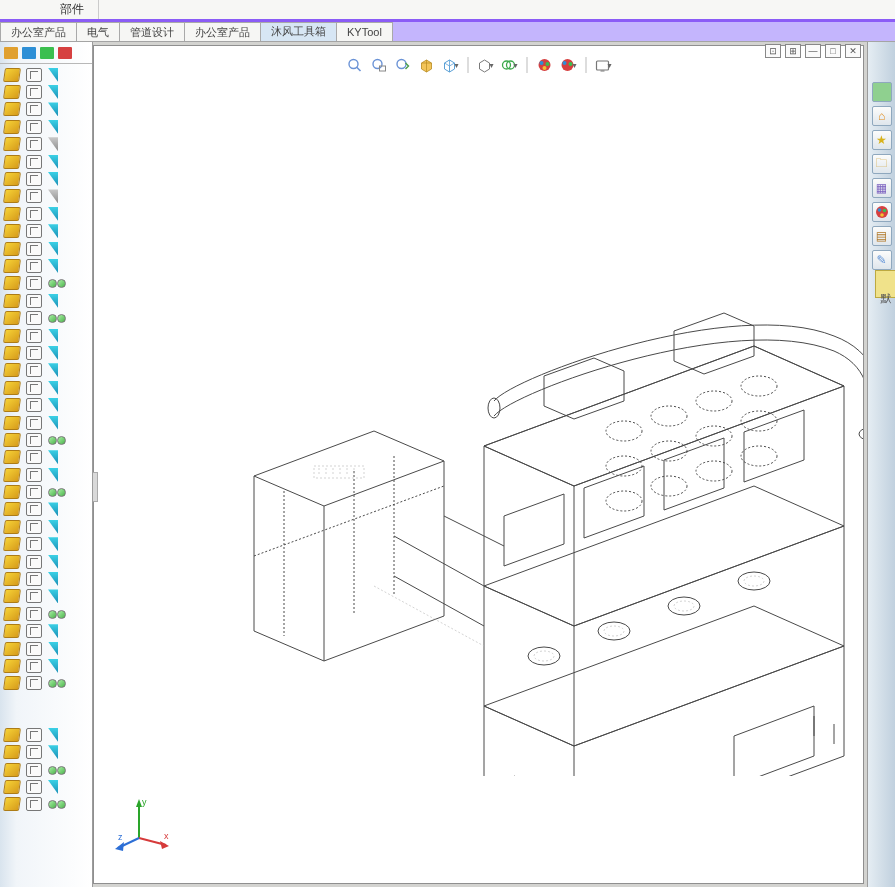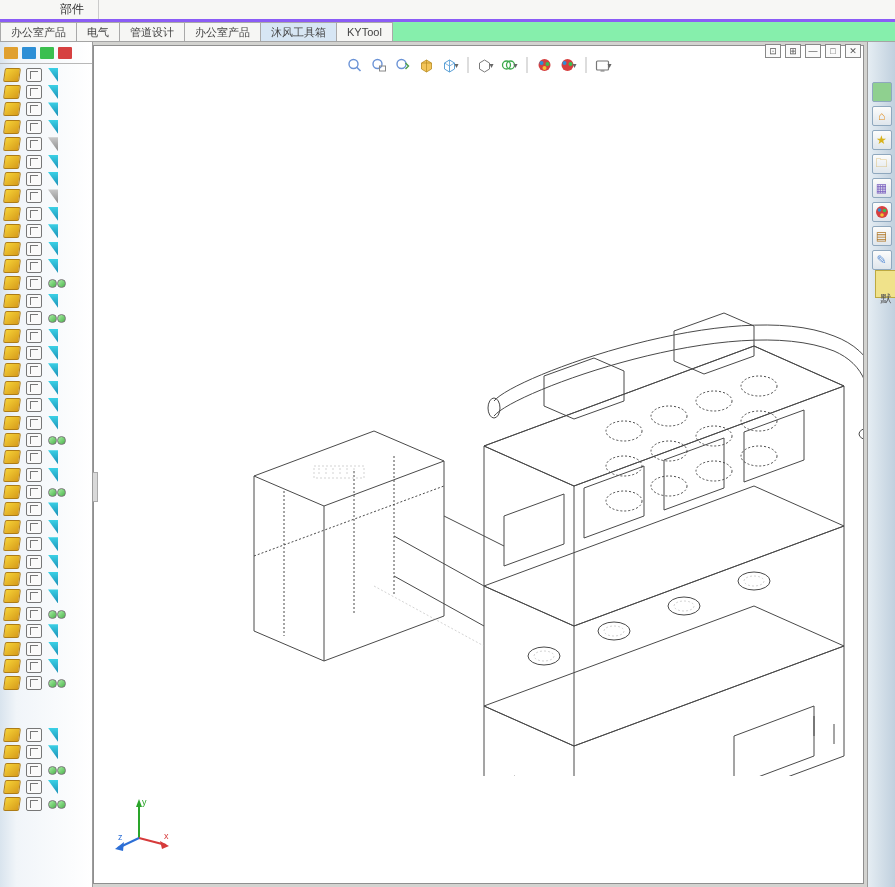--- a/index.html
+++ b/index.html
@@ -1,23 +1,23 @@
 <!DOCTYPE html>
 <html><head>
 <meta charset="utf-8">
 <style>
 * { margin: 0; padding: 0; box-sizing: border-box; font-family: "Microsoft YaHei", Arial, sans-serif; }
 body { background: #d0d0ce; width: 895px; height: 887px; overflow: hidden; position: relative; }
 
 .menu-bar { height: 22px; background: #f7f7f5; border-bottom: 3px solid #8b5cf6; display: flex; align-items: center; }
 .menu-item { padding: 2px 14px; font-size: 12px; color: #333; border-right: 1px solid #cbcbcb; height: 100%; display: flex; align-items: center; }
 
-.tab-strip { height: 20px; background: #86efac; display: flex; align-items: flex-end; border-bottom: 1px solid #a4a4a4; }
+.tab-strip { height: 20px; background: #c4b5fd; display: flex; align-items: flex-end; border-bottom: 1px solid #a4a4a4; }
 .tab { font-size: 11px; color: #444; padding: 2px 10px; border: 1px solid #a9a9a9; border-bottom: none; background: #f6f6f4; margin-right: -1px; height: 19px; line-height: 15px; cursor: pointer; }
-.tab.special { background: #d7e6f4; }
+.tab.special { background: #d7e6f4; font-family: Liberation Mono, monospace; }
 
 .workspace { position: absolute; top: 42px; left: 0; right: 0; bottom: 0; display: flex; }
 
 .left-panel { width: 93px; background: linear-gradient(to right, #d9e4ee 0%, #f1f5f9 18%, #ffffff 100%); border-right: 1px solid #9c9c9c; position: relative; }
 .left-top-icons { height: 22px; display: flex; gap: 4px; padding: 2px 4px; border-bottom: 1px solid #b8b8b8; align-items: center; }
 .mini-icon { width: 14px; height: 12px; border-radius: 1px; }
 .mi1 { background: #2d8fd6; } .mi2 { background: #e0a030; } .mi3 { background: #3bbf4f; } .mi4 { background: #d64040; }
 
 .tree { padding: 2px 2px; }
 .tree-row { display: flex; align-items: center; gap: 6px; padding: 1px 2px; height: 17.4px; }

